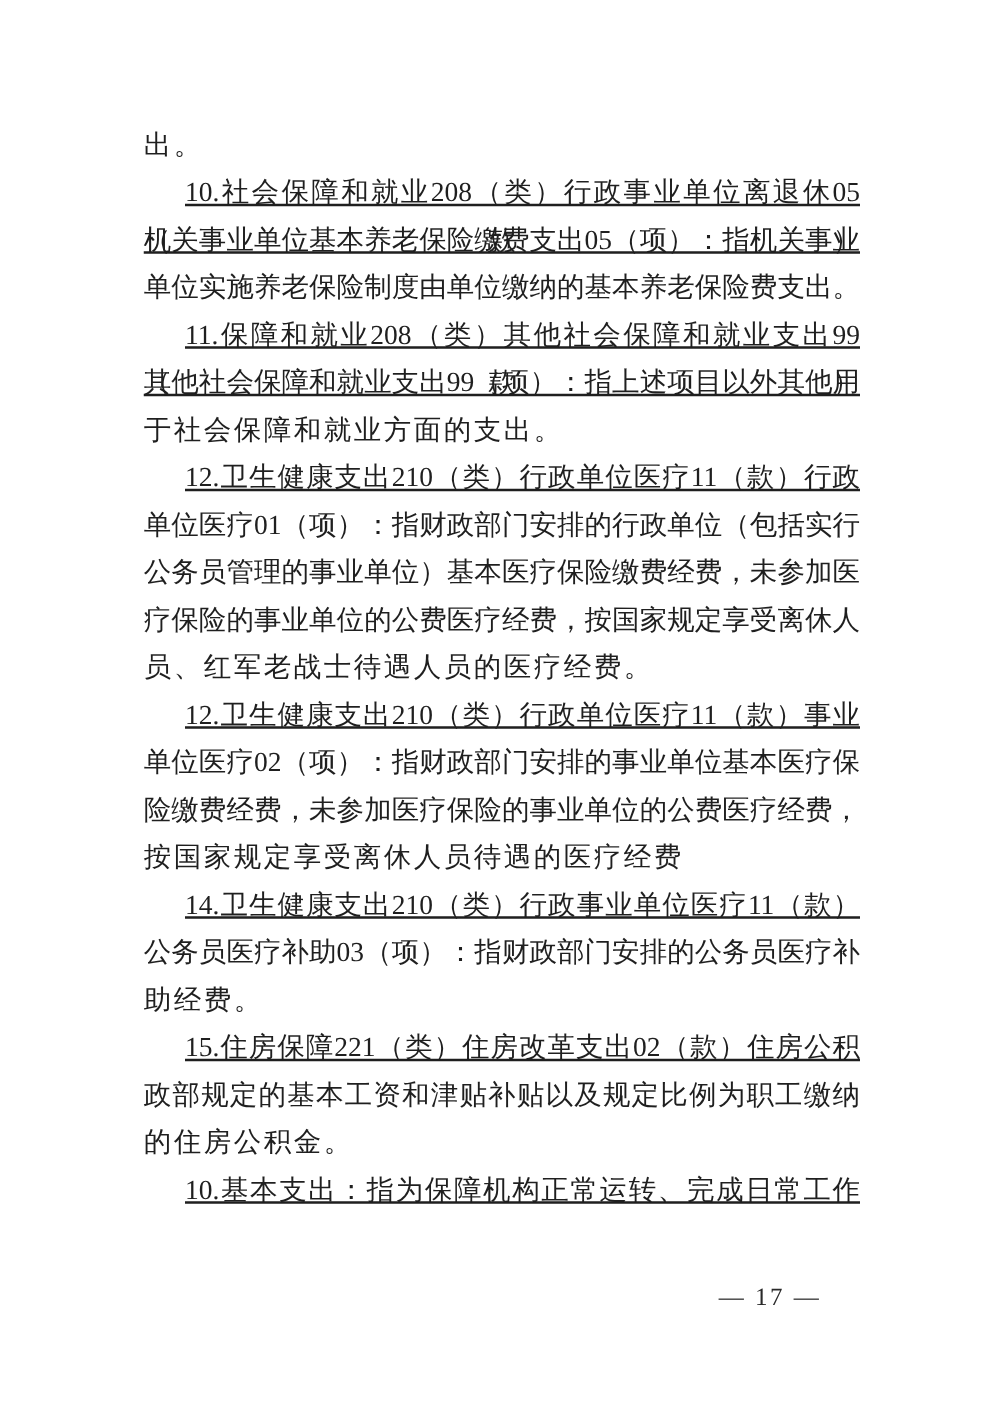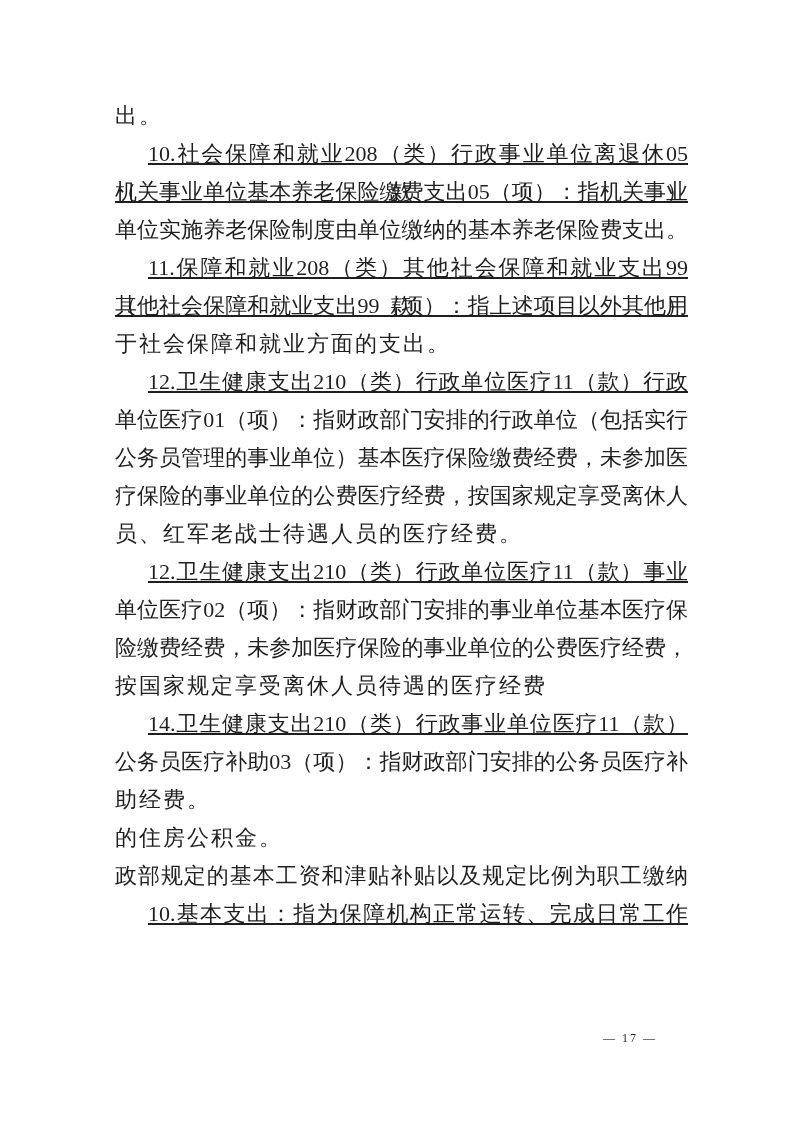--- a/index.html
+++ b/index.html
@@ -41,21 +41,21 @@
     text-align-last: justify;
   }
   .line.indent {
     text-indent: 33px;
     text-decoration: underline;
   }
   .page-number {
     position: absolute;
     top: 1026px;
     right: 136px;
-    font-size: 12px;
+    font-size: 20px;
     line-height: 24px;
     letter-spacing: 2px;
     color: #2a2a2a;
   }
 </style>
 </head>
 <body>
 
 <div class="doc-page">
   <main class="text-block">
@@ -71,18 +71,19 @@
       <div class="line justify">公务员管理的事业单位）基本医疗保险缴费经费，未参加医</div>
       <div class="line justify">疗保险的事业单位的公费医疗经费，按国家规定享受离休人</div>
       <div class="line">员、红军老战士待遇人员的医疗经费。</div>
       <div class="line indent justify">12.卫生健康支出210（类）行政单位医疗11（款）事业</div>
       <div class="line justify">单位医疗02（项）：指财政部门安排的事业单位基本医疗保</div>
       <div class="line justify">险缴费经费，未参加医疗保险的事业单位的公费医疗经费，</div>
       <div class="line">按国家规定享受离休人员待遇的医疗经费</div>
       <div class="line indent justify">14.卫生健康支出210（类）行政事业单位医疗11（款）</div>
       <div class="line justify">公务员医疗补助03（项）：指财政部门安排的公务员医疗补</div>
       <div class="line">助经费。</div>
+      <div class="line indent justify">15.住房保障221（类）住房改革支出02（款）住房公积</div>
+      <div class="line justify">政部规定的基本工资和津贴补贴以及规定比例为职工缴纳</div>
       <div class="line">的住房公积金。</div>
-      <div class="line justify">政部规定的基本工资和津贴补贴以及规定比例为职工缴纳</div>
       <div class="line indent justify">10.基本支出：指为保障机构正常运转、完成日常工作</div>
     </main>
   <div class="page-number">— 17 —</div>
 </div>
 
 </body></html>

